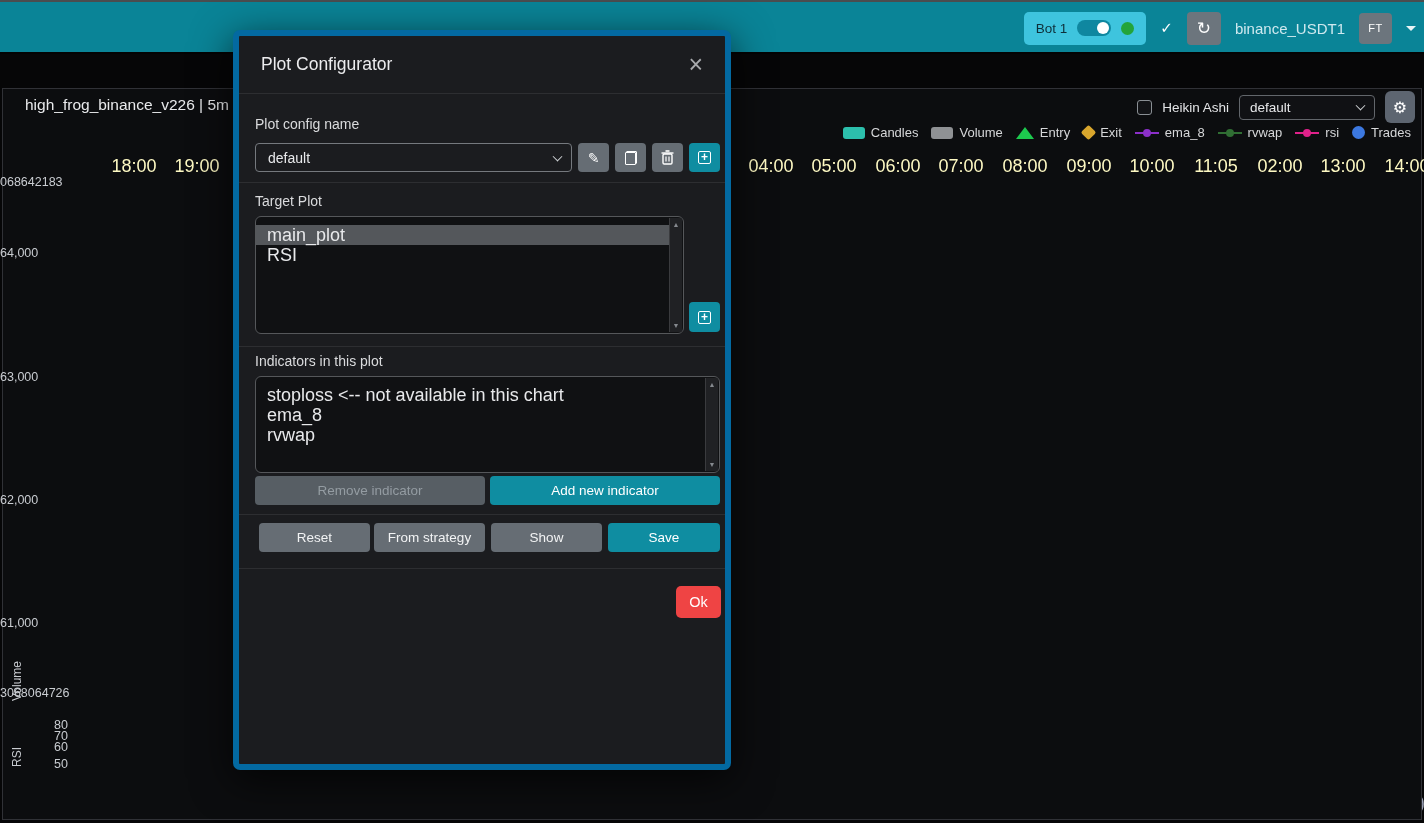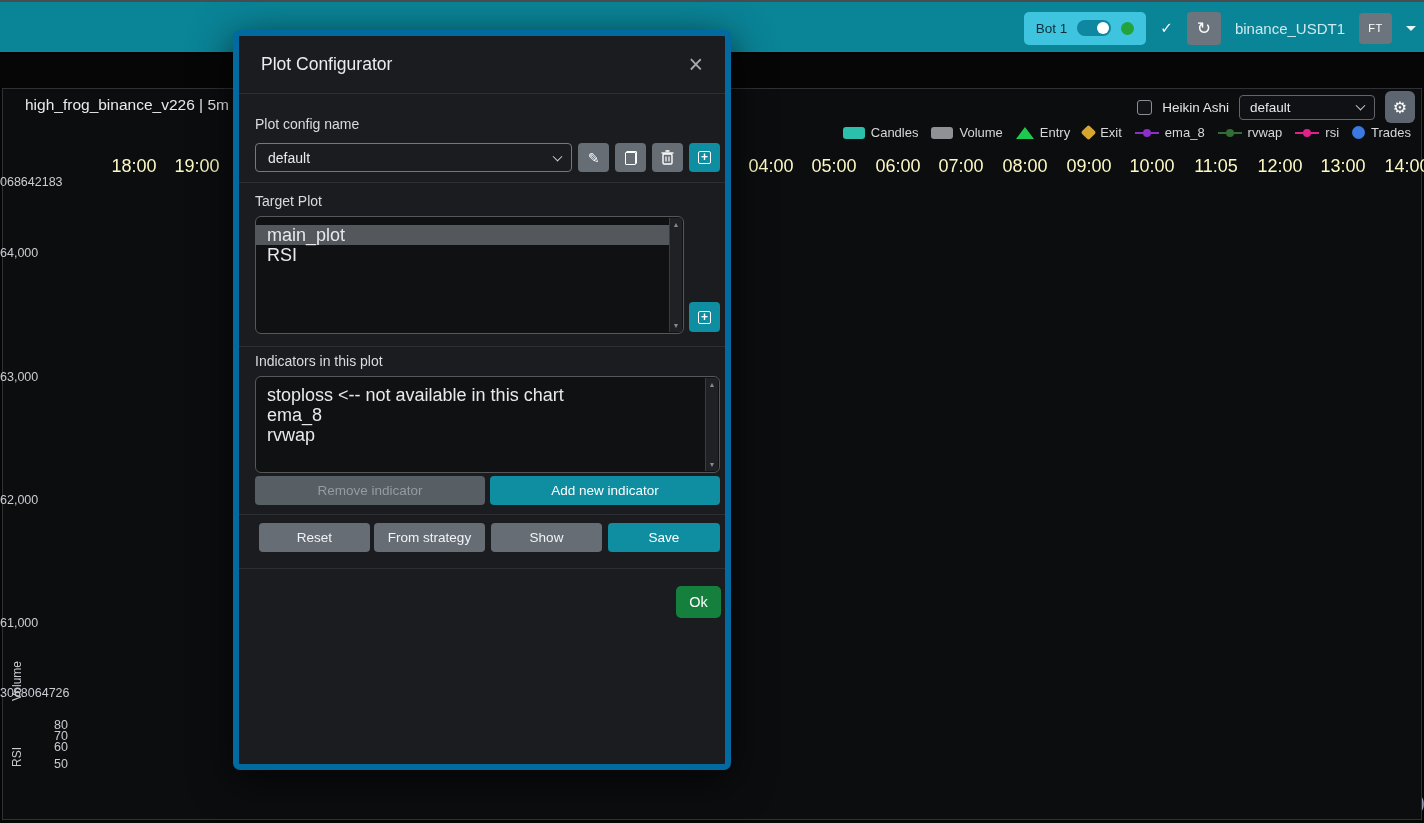--- a/index.html
+++ b/index.html
@@ -76,21 +76,21 @@
   .listbox { position:absolute; border:1px solid #55575a; border-radius:6px; background:#101113; overflow:hidden; }
   .lb-option { height:20px; line-height:20px; padding-left:11px; color:#e8e9eb; font-size:18px; cursor:pointer; white-space:nowrap; }
   .lb-option.selected { background:#54575b; }
   .lb-scroll { position:absolute; top:1px; right:1px; bottom:1px; width:13px; background:#202124; border-left:1px solid #3a3b3e;
                display:flex; flex-direction:column; justify-content:space-between; align-items:center; }
   .lb-arrow { color:#85898e; font-size:7px; padding:3px 0; cursor:pointer; }
   .mbtn { position:absolute; height:29px; border:none; border-radius:4px; background:#666d74; color:#f2f3f4;
           font-size:13.5px; cursor:pointer; }
   .mbtn.teal { background:#0f8da1; color:#fff; }
   .mbtn.muted { background:#575e64; color:#949ca2; }
-  .ok-btn { position:absolute; width:45px; height:32px; border:none; border-radius:5px; background:#15803d;
+  .ok-btn { position:absolute; width:45px; height:32px; border:none; border-radius:5px; background:#ef4444;
             color:#fff; font-size:14.5px; cursor:pointer; }
 </style>
 </head>
 <body>
 
 <div class="stage">
 
   <svg id="chart-canvas" width="1424" height="823">
       <line x1="134" y1="170" x2="134" y2="177" stroke="#8b8e93" stroke-width="1"></line>
       <line x1="197" y1="170" x2="197" y2="177" stroke="#8b8e93" stroke-width="1"></line>
@@ -772,21 +772,21 @@
       <div class="axis-label-x" style="left: 134px;">18:00</div>
       <div class="axis-label-x" style="left: 197px;">19:00</div>
       <div class="axis-label-x" style="left: 771px;">04:00</div>
       <div class="axis-label-x" style="left: 834px;">05:00</div>
       <div class="axis-label-x" style="left: 898px;">06:00</div>
       <div class="axis-label-x" style="left: 961px;">07:00</div>
       <div class="axis-label-x" style="left: 1025px;">08:00</div>
       <div class="axis-label-x" style="left: 1089px;">09:00</div>
       <div class="axis-label-x" style="left: 1152px;">10:00</div>
       <div class="axis-label-x" style="left: 1216px;">11:05</div>
-      <div class="axis-label-x" style="left: 1280px;">12:00</div>
+      <div class="axis-label-x" style="left: 1280px;">02:00</div>
       <div class="axis-label-x" style="left: 1343px;">13:00</div>
       <div class="axis-label-x" style="left: 1407px;">14:00</div>
       <div class="axis-label-y" style="top: 175px;">068642183</div>
       <div class="axis-label-y" style="top: 246px;">64,000</div>
       <div class="axis-label-y" style="top: 370px;">63,000</div>
       <div class="axis-label-y" style="top: 493px;">62,000</div>
       <div class="axis-label-y" style="top: 616px;">61,000</div>
       <div class="vol-tick" style="top: 686px;">3068064726</div>
       <div class="rsi-tick" style="top: 718px;">80</div>
       <div class="rsi-tick" style="top: 729px;">70</div>

